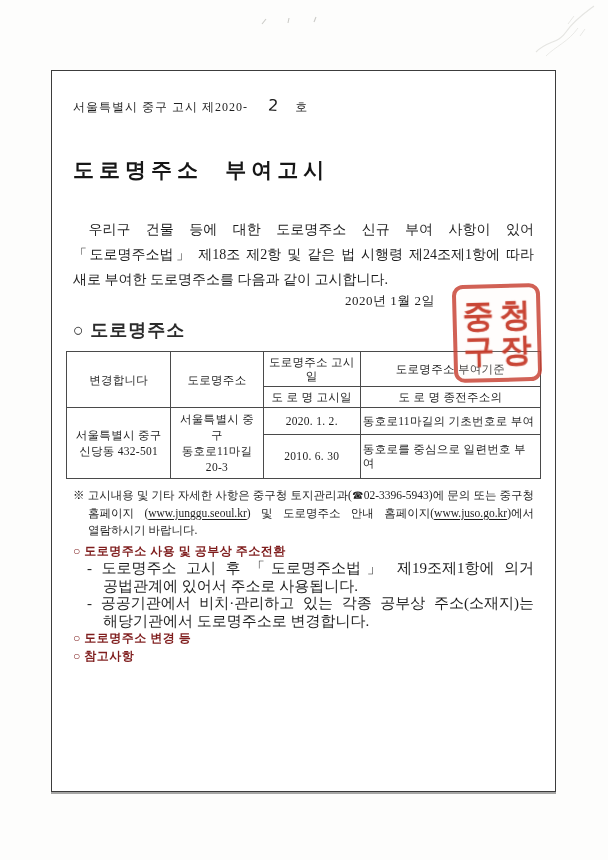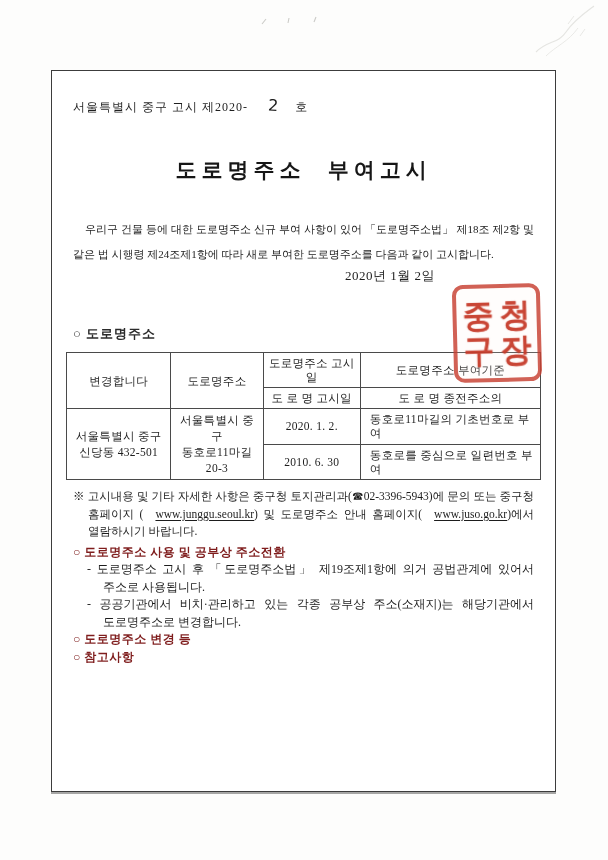--- a/index.html
+++ b/index.html
@@ -14,62 +14,62 @@
 
   .frame { position:absolute; left:51px; top:70px; width:505px; height:722px;
            background:#fff; border:1.6px solid #3c3c3c;
            box-shadow:0 2px 0 rgba(60,60,60,.45);
            padding:25px 21px 0 21px; }
 
   .doc-no { font-size:12px; letter-spacing:1px; color:#1f1f1f; }
   .doc-no .hand { display:inline-block; font-size:16px; margin:0 16px 0 20px;
                   transform:rotate(4deg); font-family:"DejaVu Sans",sans-serif; }
 
-  .title { margin-top:40px; text-align:center; font-size:21px; font-weight:bold;
+  .title { margin-top:40px; text-align:left; font-size:21px; font-weight:bold;
            letter-spacing:5px; word-spacing:12px; color:#161616; }
 
-  .para { margin-top:33px; font-size:11px; line-height:25px; text-align:justify;
+  .para { margin-top:33px; font-size:14px; line-height:25px; text-align:justify;
           text-indent:1.1em; word-break:keep-all; color:#1d1d1d; }
 
   .sig-block { margin-left:272px; width:215px; font-size:13px;
                color:#1d1d1d; letter-spacing:.5px; }
   .signer-line { margin-top:15px; }
 
   .stamp { position:absolute; left:401px; top:213px; width:88px; height:98px;
            border:4px solid rgba(198,58,42,.8); border-radius:11px;
            display:flex; align-items:center; justify-content:center;
            transform:rotate(-1.5deg); background:rgba(255,240,236,.15); }
   .stamp-grid { display:grid; grid-template-columns:repeat(2,1fr); gap:0 6px;
                 transform:scaleY(1.05); }
   .stamp-grid span { font-size:31px; line-height:33px; font-weight:bold;
                      color:rgba(198,58,42,.82); font-family:"Liberation Serif",serif;
                      text-shadow:0 0 1px rgba(198,58,42,.7); filter:blur(.3px); }
 
-  .sec-label { margin-top:40px; font-size:13px; font-weight:600; letter-spacing:1px; }
+  .sec-label { margin-top:8px; font-size:18px; font-weight:600; letter-spacing:1px; }
 
   table.addr { margin-top:9px; margin-left:-7px; width:calc(100% + 14px);
                border-collapse:collapse; table-layout:fixed; }
   table.addr td { border:1px solid #4a4a4a; font-size:11.5px; line-height:14px;
                   padding:3px 4px; text-align:center; vertical-align:middle;
                   color:#1d1d1d; letter-spacing:.3px; }
   table.addr col.c1{width:22%} table.addr col.c2{width:19.5%}
   table.addr col.c3{width:20.5%} table.addr col.c4{width:38%}
   table.addr td.dotted { border-top:1px dotted #999; }
-  table.addr td.left { text-align:left; padding-left:9px; }
+  table.addr td.left { text-align:left; padding-left:2px; }
   table.addr .two-line div { line-height:16px; }
 
   .footnote { margin-top:8px; font-size:11.5px; line-height:17.5px;
               padding-left:15px; text-indent:-15px; text-align:justify;
               word-break:keep-all; color:#1d1d1d; }
-  .footnote .url { text-decoration:underline; text-underline-offset:2px;padding-left:12px; }
+  .footnote .url { text-decoration:underline; text-underline-offset:2px; }
 
   .sections { margin-top:3px; }
   .section-heading { font-size:12px; font-weight:600; line-height:17.5px;
                      letter-spacing:.5px; color:#7f1d1d; }
-  .section-item { font-size:12px; line-height:17.5px; padding-left:30px;
+  .section-item { font-size:15px; line-height:17.5px; padding-left:30px;
                   text-indent:-16px; text-align:justify; word-break:keep-all;
                   color:#1d1d1d; }
 </style>
 </head>
 <body>
 
 <div class="page">
 
   <svg class="artifact tr" width="72" height="58" viewBox="0 0 72 58">
     <path d="M8 50 C 20 38, 30 42, 38 30 S 58 10, 66 4" stroke="#b9b9b2" stroke-width="1.2" fill="none"></path>

